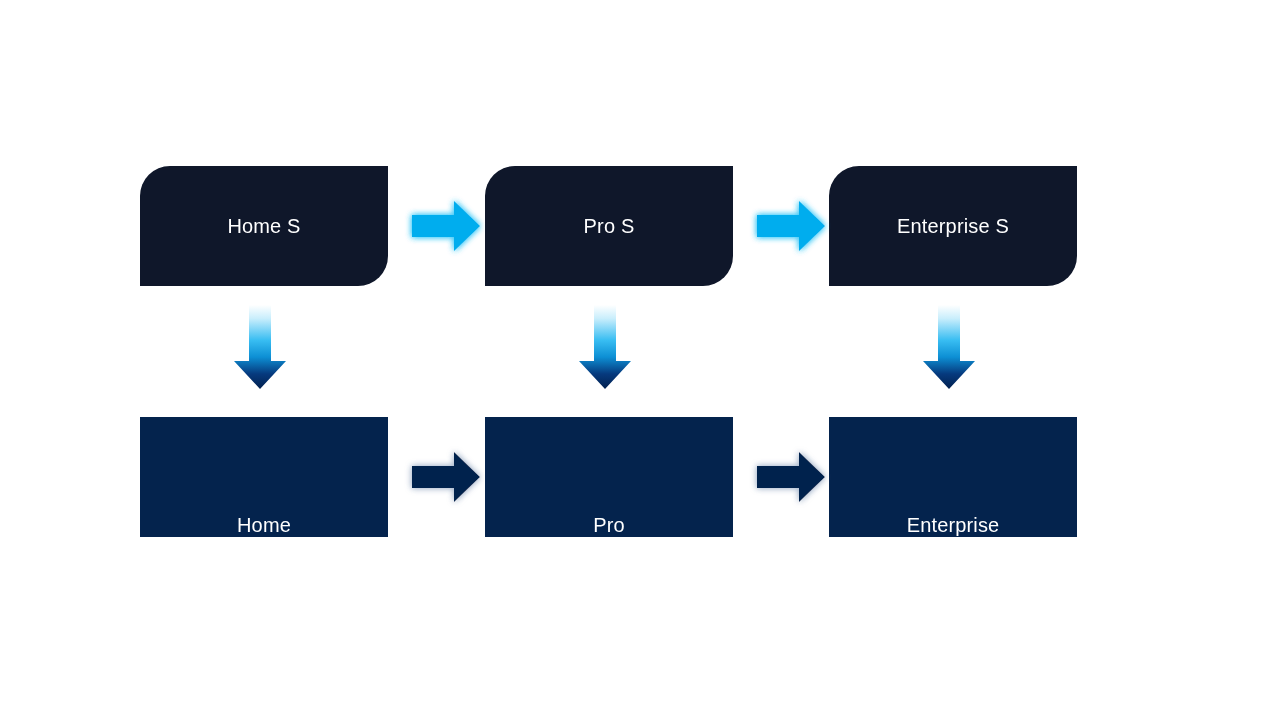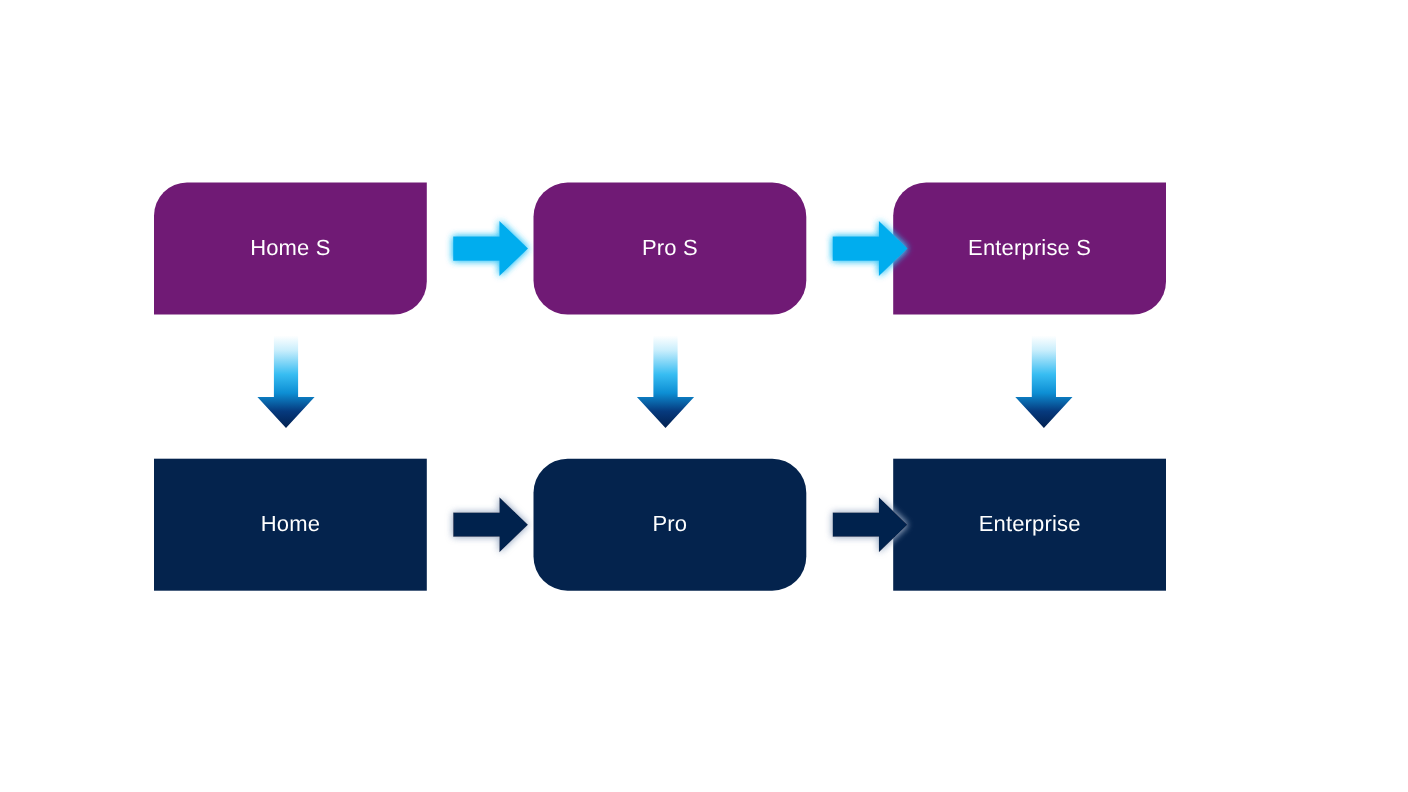--- a/index.html
+++ b/index.html
@@ -33,36 +33,37 @@
     color: #ffffff;
     font-size: 20px;
     font-weight: 400;
     letter-spacing: 0.15px;
     line-height: 1.2;
     text-align: center;
     user-select: none;
   }
 
   .node-service {
-    background: #701a75;
+    background: #0f172a;
     border-radius: 30px 0 30px 0;
   }
 
   .node-plan {
     background: #04234d;
     border-radius: 0;
+    align-items: flex-end;
   }
 
   
   .row-top    { top: 166px; height: 120px; }
   .row-bottom { top: 417px; height: 120px; }
 
   .col-1 { left: 140px; width: 248px; }
-  .col-2 { left: 485px; width: 248px; border-radius: 31px; }
-  .col-3 { left: 812px; width: 248px; }
+  .col-2 { left: 485px; width: 248px; }
+  .col-3 { left: 829px; width: 248px; }
 
   
   .arrow {
     position: absolute;
     pointer-events: none;
   }
   .arrow svg { display: block; overflow: visible; }
 
   .arrow-h-1 { left: 398px; top: 193px; width: 92px; height: 66px; }
   .arrow-h-2 { left: 743px; top: 193px; width: 92px; height: 66px; }

